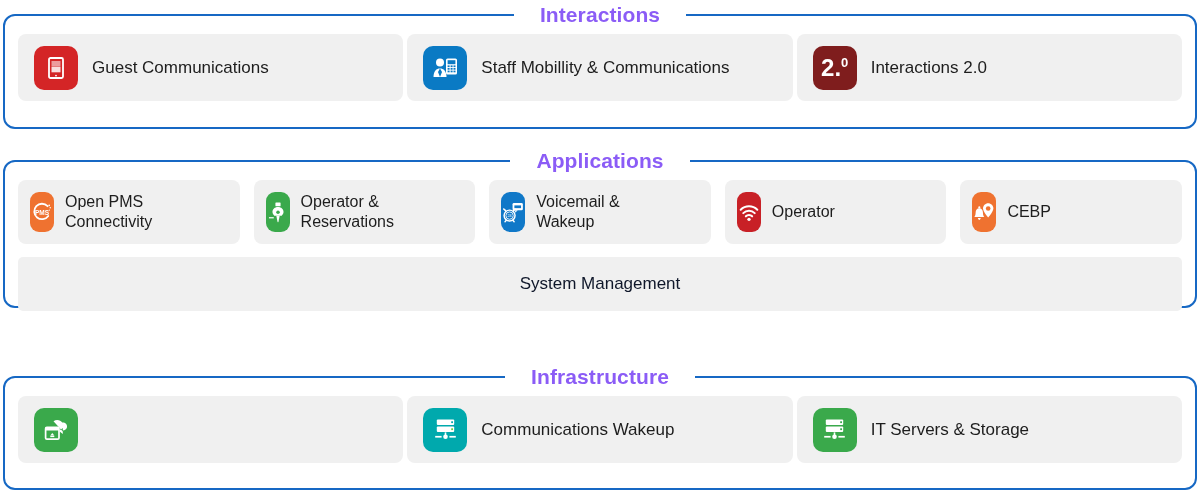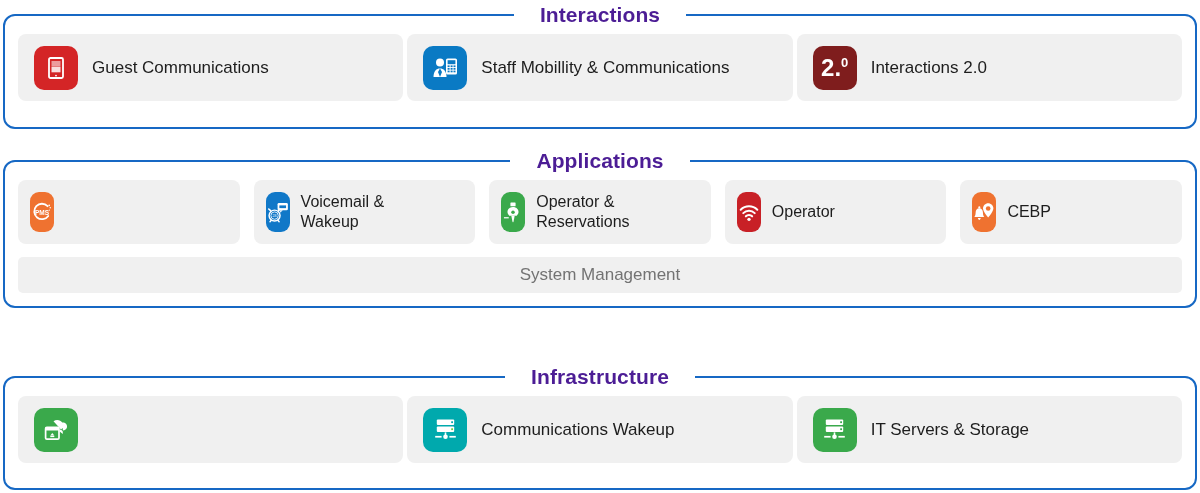--- a/index.html
+++ b/index.html
@@ -36,21 +36,21 @@
     width: 100%;
     text-align: center;
     pointer-events: none;
   }
 
   .section-title span {
     background: #ffffff;
     padding: 0 26px;
     font-size: 21px;
     font-weight: bold;
-    color: #4c1d95;
+    color: #8b5cf6;
     letter-spacing: 0.1px;
     line-height: 24px;
     display: inline-block;
   }
 
   .section-body {
     display: flex;
     gap: 4px;
     padding: 18px 13px 13px 13px;
   }
@@ -100,28 +100,28 @@
     font-weight: bold;
     font-size: 24px;
     line-height: 1;
     font-family: "Liberation Sans", sans-serif;
   }
   .num-icon sup { font-size: 13px; vertical-align: super; line-height: 0; }
 
   
   .sysmgmt {
     margin: 13px 13px 13px 13px;
-    height: 36px;
+    height: 54px;
     background: #f0f0f0;
     border-radius: 5px;
     display: flex;
     align-items: center;
     justify-content: center;
     font-size: 17px;
-    color: #737373;
+    color: #0f172a;
   }
 
   
   #sec-interactions  { top: 14px;  height: 115px; }
   #sec-applications  { top: 160px; height: 148px; }
   #sec-infrastructure{ top: 376px; height: 114px; }
 </style>
 </head>
 <body>
 
@@ -188,20 +188,36 @@
       <div class="card app">
         <span class="icon-tile md" style="background:#ef7230">
           <svg width="28" height="28" viewBox="0 0 28 28">
             <path d="M20.5 7.2 A9 9 0 1 0 21.3 18.6" fill="none" stroke="#ffffff" stroke-width="2.1" stroke-linecap="round"></path>
             <text x="14" y="17.2" font-family="Liberation Sans, sans-serif" font-size="7.6" font-weight="bold" fill="#ffffff" text-anchor="middle">PMS</text>
             <circle cx="22.4" cy="6.2" r="1.0" fill="#ffffff"></circle>
             <circle cx="23.6" cy="9.1" r="0.85" fill="#ffffff"></circle>
             <circle cx="22.6" cy="11.8" r="0.7" fill="#ffffff"></circle>
           </svg>
         </span>
+        <span class="card-label">Open PMS
+Connectivity</span>
+      </div>
+
+      <div class="card app">
+        <span class="icon-tile md" style="background:#3aa94b">
+          <svg width="26" height="26" viewBox="0 0 26 26">
+            <rect x="10.2" y="2.6" width="5.6" height="4.2" rx="0.6" fill="#ffffff"></rect>
+            <path d="M13 7.6 C16.6 7.6 19 10 19 13 C19 15 17.6 16 17 17 L9 17 C8.4 16 7 15 7 13 C7 10 9.4 7.6 13 7.6 Z" fill="#ffffff"></path>
+            <circle cx="13" cy="13.2" r="1.9" fill="#3aa94b"></circle>
+            <path d="M11.2 17 L12.4 23.4 L13 24.4 L13.6 23.4 L14.8 17 Z" fill="#ffffff"></path>
+            <rect x="3.2" y="18.6" width="5.2" height="1.3" fill="#ffffff"></rect>
+          </svg>
+        </span>
+        <span class="card-label">Operator &amp;
+Reservations</span>
       </div>
 
       <div class="card app">
         <span class="icon-tile md" style="background:#1078c8">
           <svg width="28" height="28" viewBox="0 0 28 28">
             <rect x="13.5" y="3.5" width="12" height="8.5" rx="1.6" fill="#ffffff"></rect>
             <path d="M16.5 12 L16.5 15 L19.6 12 Z" fill="#ffffff"></path>
             <rect x="15.6" y="6.3" width="7.8" height="3.2" fill="#1078c8"></rect>
             <circle cx="10" cy="18.2" r="6.4" fill="none" stroke="#ffffff" stroke-width="1.7"></circle>
             <circle cx="10" cy="18.2" r="4.3" fill="none" stroke="#ffffff" stroke-width="1"></circle>
@@ -210,34 +226,20 @@
             <path d="M14.7 12.4 L16.5 10.8" stroke="#ffffff" stroke-width="1.9" stroke-linecap="round"></path>
             <path d="M6.2 23.6 L4.7 25.3" stroke="#ffffff" stroke-width="1.7" stroke-linecap="round"></path>
             <path d="M13.8 23.6 L15.3 25.3" stroke="#ffffff" stroke-width="1.7" stroke-linecap="round"></path>
           </svg>
         </span>
         <span class="card-label">Voicemail &amp;
 Wakeup</span>
       </div>
 
       <div class="card app">
-        <span class="icon-tile md" style="background:#3aa94b">
-          <svg width="26" height="26" viewBox="0 0 26 26">
-            <rect x="10.2" y="2.6" width="5.6" height="4.2" rx="0.6" fill="#ffffff"></rect>
-            <path d="M13 7.6 C16.6 7.6 19 10 19 13 C19 15 17.6 16 17 17 L9 17 C8.4 16 7 15 7 13 C7 10 9.4 7.6 13 7.6 Z" fill="#ffffff"></path>
-            <circle cx="13" cy="13.2" r="1.9" fill="#3aa94b"></circle>
-            <path d="M11.2 17 L12.4 23.4 L13 24.4 L13.6 23.4 L14.8 17 Z" fill="#ffffff"></path>
-            <rect x="3.2" y="18.6" width="5.2" height="1.3" fill="#ffffff"></rect>
-          </svg>
-        </span>
-        <span class="card-label">Operator &amp;
-Reservations</span>
-      </div>
-
-      <div class="card app">
         <span class="icon-tile md" style="background:#c82026">
           <svg width="26" height="26" viewBox="0 0 26 26">
             <path d="M4 10.6 C9 5.6 17 5.6 22 10.6" fill="none" stroke="#ffffff" stroke-width="2.2" stroke-linecap="round"></path>
             <path d="M6.8 14.2 C10.2 10.9 15.8 10.9 19.2 14.2" fill="none" stroke="#ffffff" stroke-width="2.2" stroke-linecap="round"></path>
             <path d="M9.6 17.7 C11.4 15.9 14.6 15.9 16.4 17.7" fill="none" stroke="#ffffff" stroke-width="2.2" stroke-linecap="round"></path>
             <circle cx="13" cy="20.9" r="1.8" fill="#ffffff"></circle>
           </svg>
         </span>
         <span class="card-label">Operator</span>
       </div>

